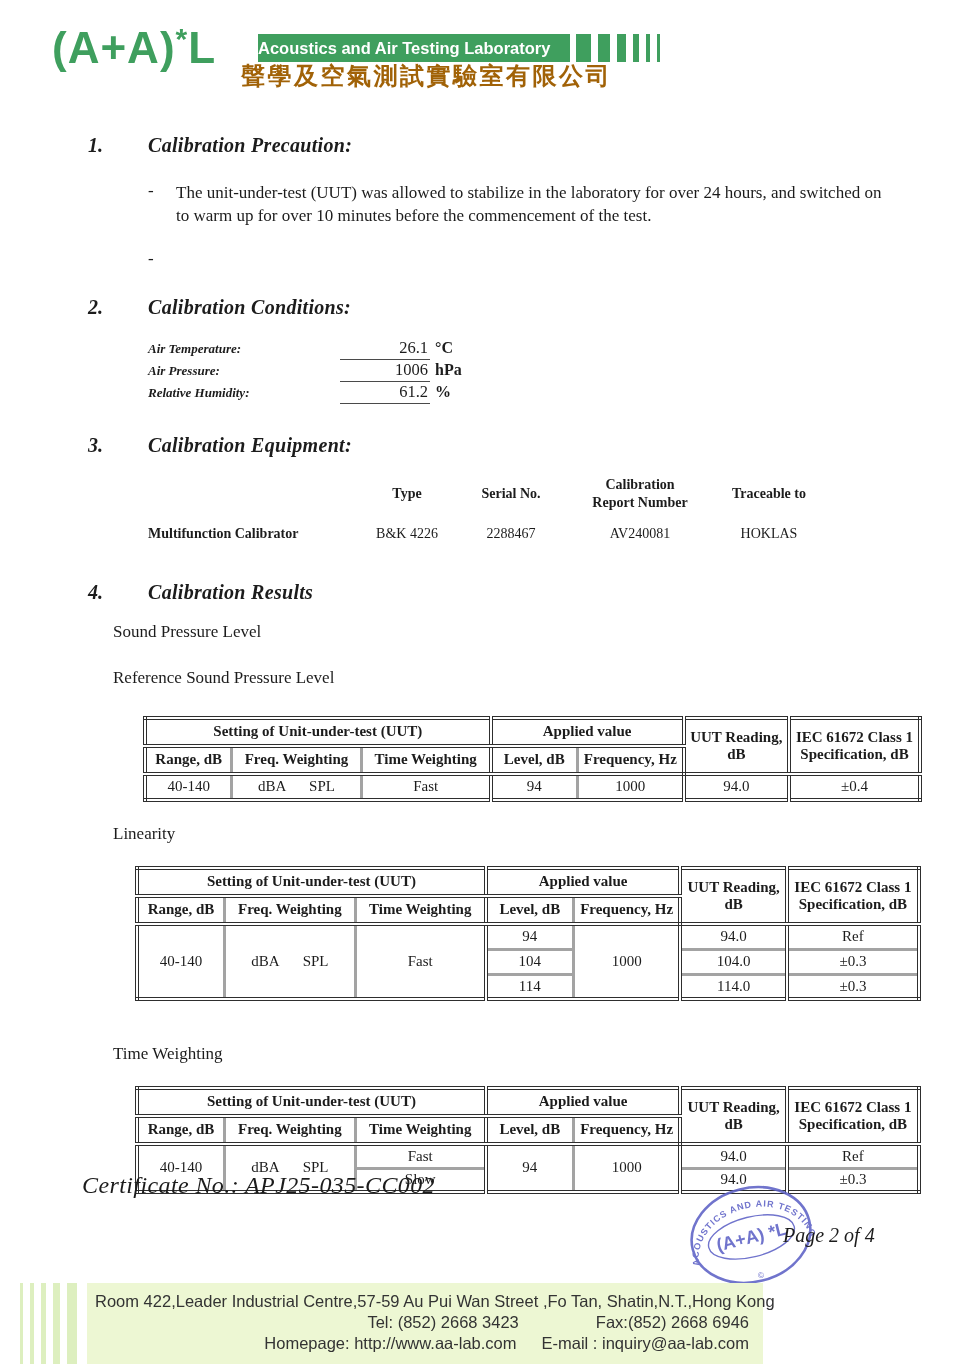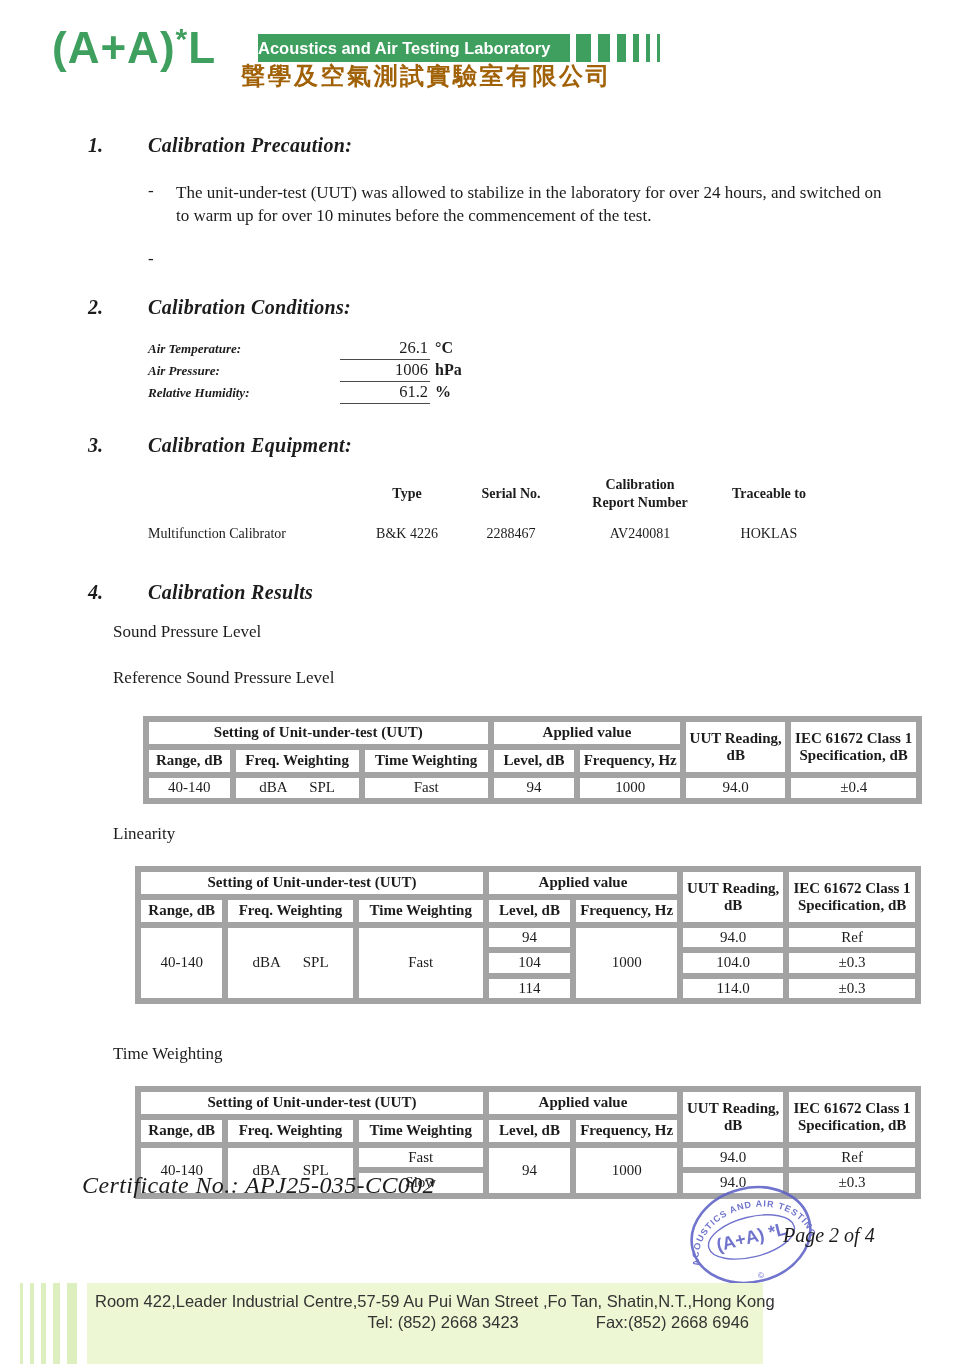--- a/index.html
+++ b/index.html
@@ -33,30 +33,30 @@
   .cond-unit{font-weight:700;font-size:16px;margin-left:5px;}
 
   
   .equip{position:absolute;left:148px;top:476px;width:676px;font-size:14px;}
   .equip-row{display:flex;align-items:center;}
   .equip-row .c{text-align:center;line-height:1.25;}
   .equip-head{font-weight:700;}
   .ew0{width:210px;text-align:left;}
   .ew1{width:98px;} .ew2{width:110px;} .ew3{width:148px;} .ew4{width:110px;}
   .equip-data{margin-top:14px;}
-  .equip-name{font-weight:400;}
+  .equip-name{font-weight:700;}
 
   
   .subhead{position:absolute;left:113px;font-size:17px;}
 
   
   .twrap{position:absolute;}
   table.rtab{border-collapse:collapse;table-layout:fixed;width:100%;
              border:4px double #2e2e2e;}
-  .rtab th,.rtab td{border:6px solid #a3a3a3;text-align:center;vertical-align:middle;
+  .rtab th,.rtab td{border:3px solid #a3a3a3;text-align:center;vertical-align:middle;
              font-size:15px;padding:1px 2px;line-height:1.15;}
   .rtab th{font-weight:700;}
   .rtab .bl{border-left:4px double #2e2e2e;}
   .rtab .bb{border-bottom:4px double #2e2e2e;}
   .split{display:flex;justify-content:space-evenly;width:100%;}
   .t1 tr.h{height:28px;} .t1 tr.d{height:26px;}
   .t2 tr.h{height:28px;} .t2 tr.d{height:25px;}
   .t3 tr.h{height:28px;} .t3 tr.d{height:24px;}
 
   
@@ -333,15 +333,19 @@
     <i style="width:5px"></i>
     <i style="width:7px"></i>
     <i style="width:10px"></i>
   </div>
   <div class="fblock">
     <div class="fline1">Room 422,Leader Industrial Centre,57-59 Au Pui Wan Street ,Fo Tan, Shatin,N.T.,Hong Kong</div>
     <div class="fline2">
       <span>Tel: (852) 2668 3423</span>
       <span>Fax:(852) 2668 6946</span>
     </div>
+    <div class="fline3">
+      <span>Homepage: http://www.aa-lab.com</span>
+      <span>E-mail : inquiry@aa-lab.com</span>
+    </div>
   </div>
 
 </div>
 
 </body></html>

